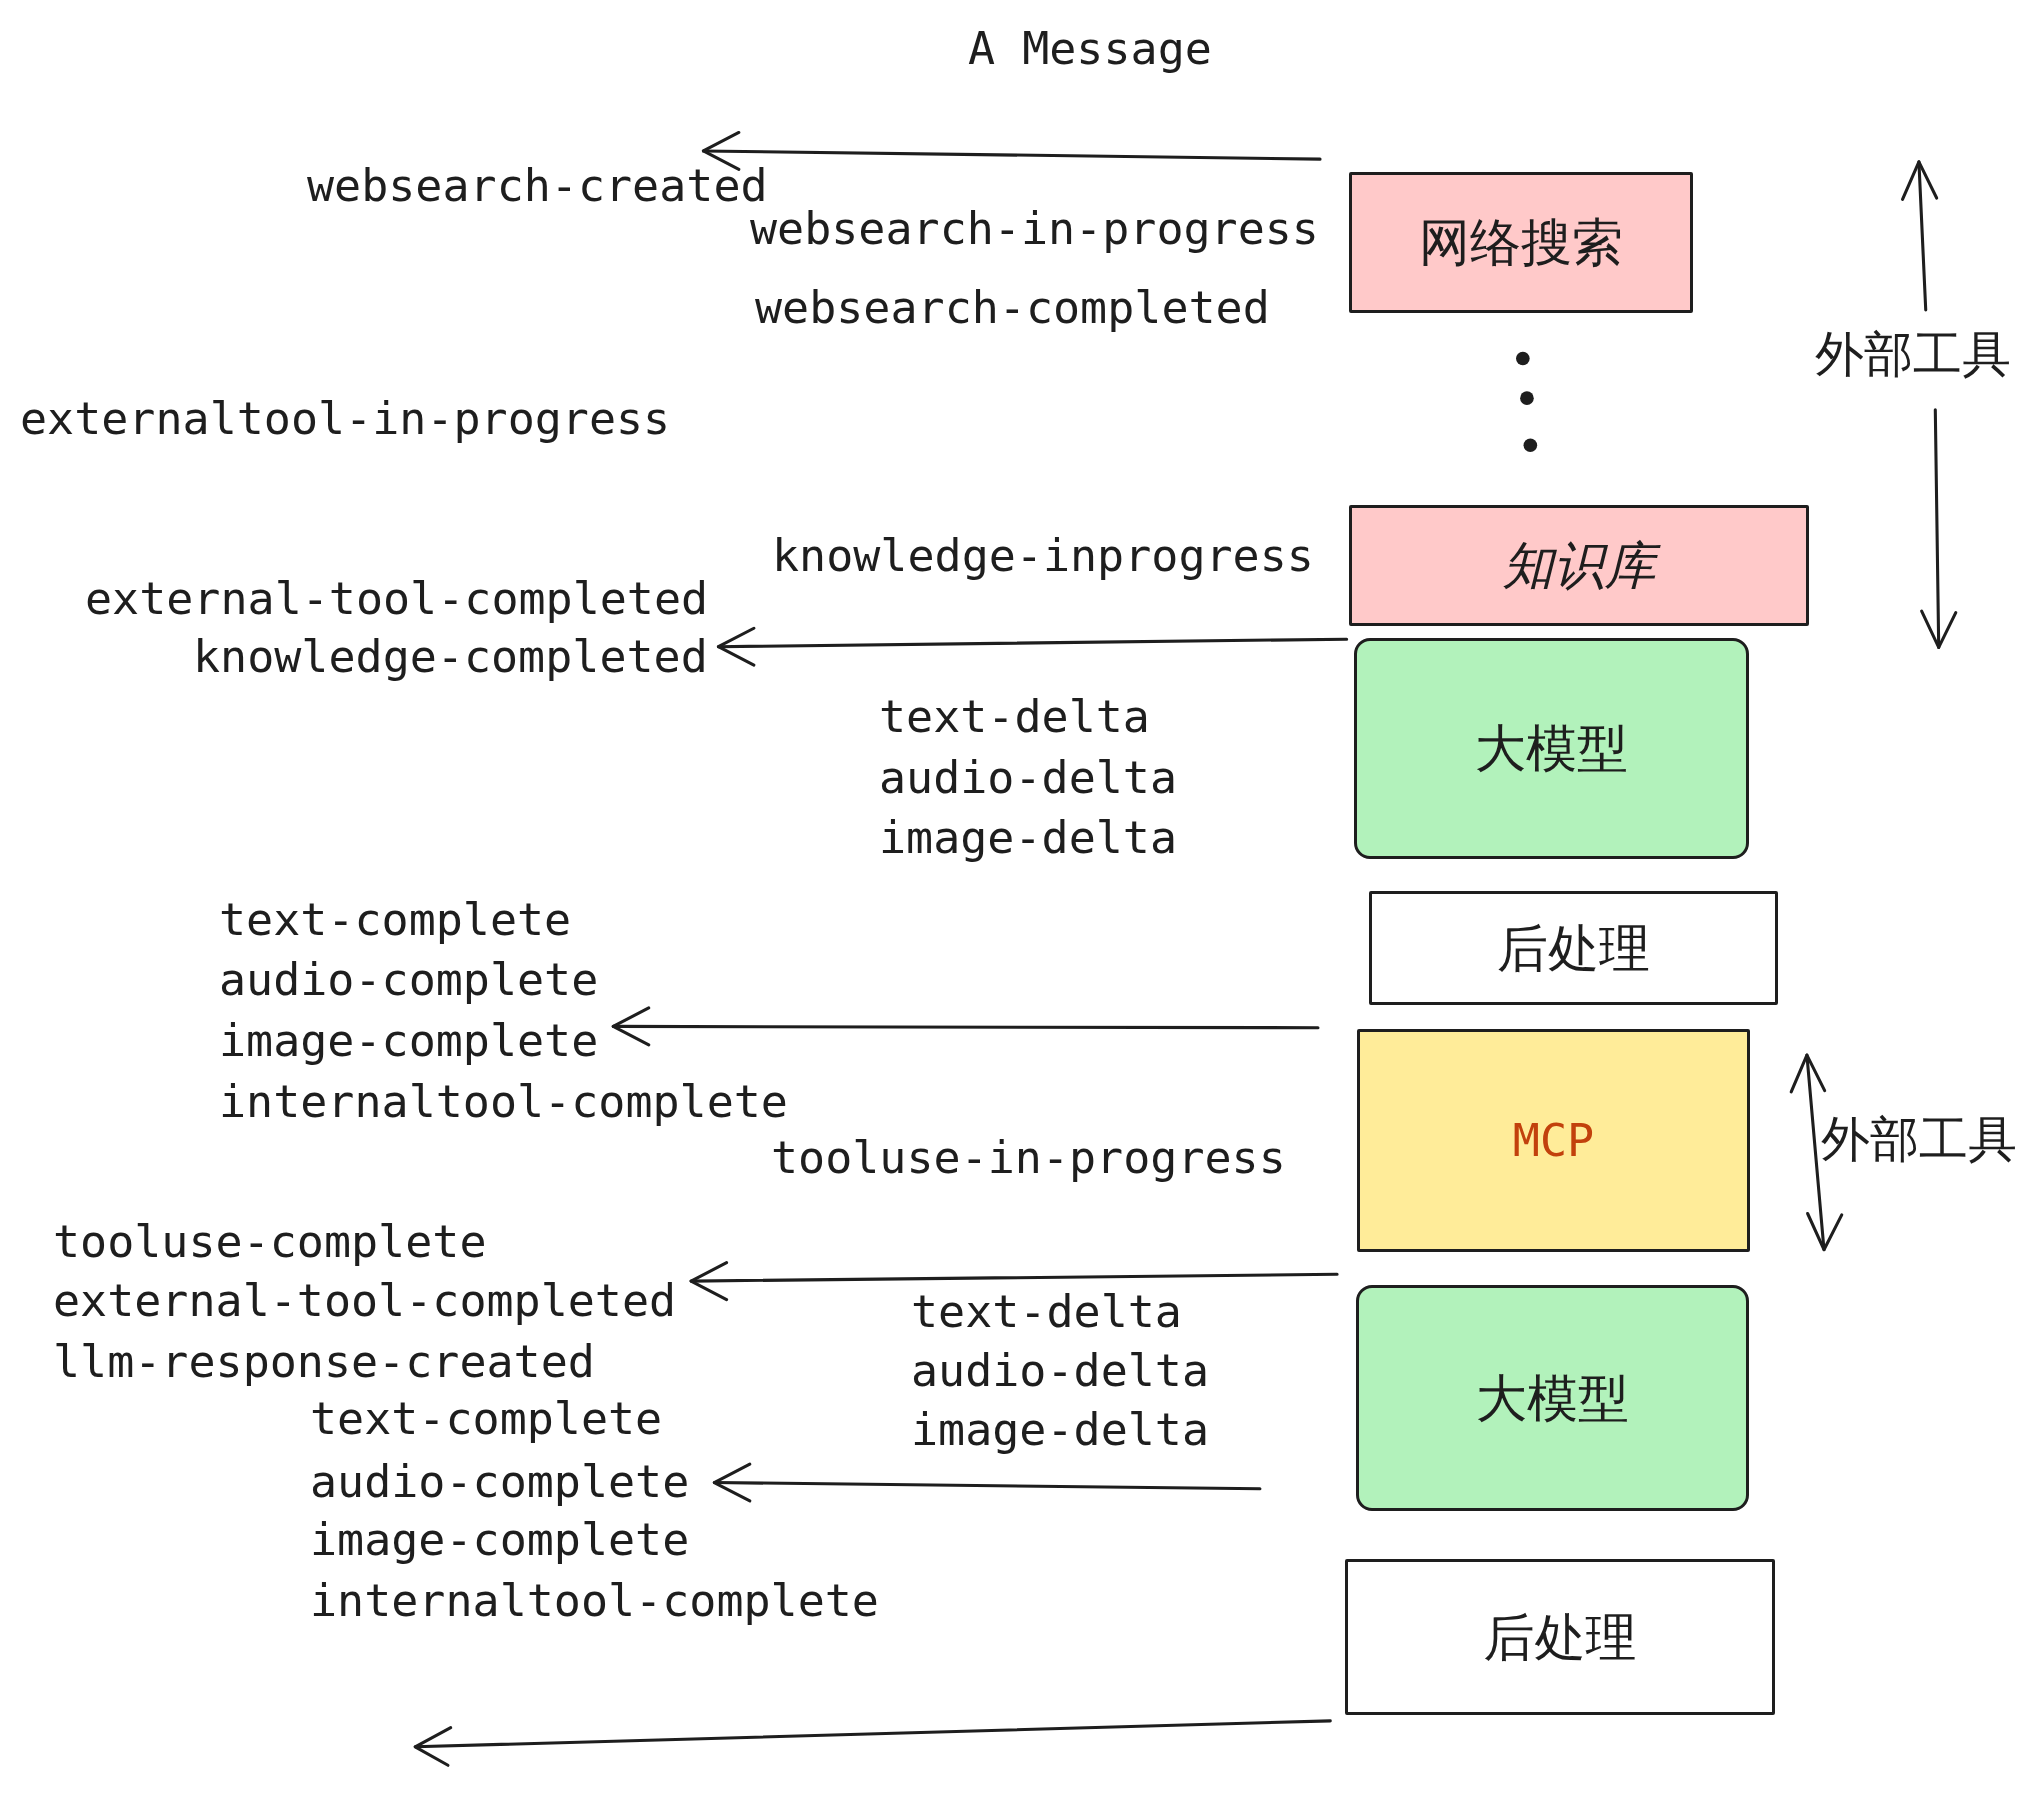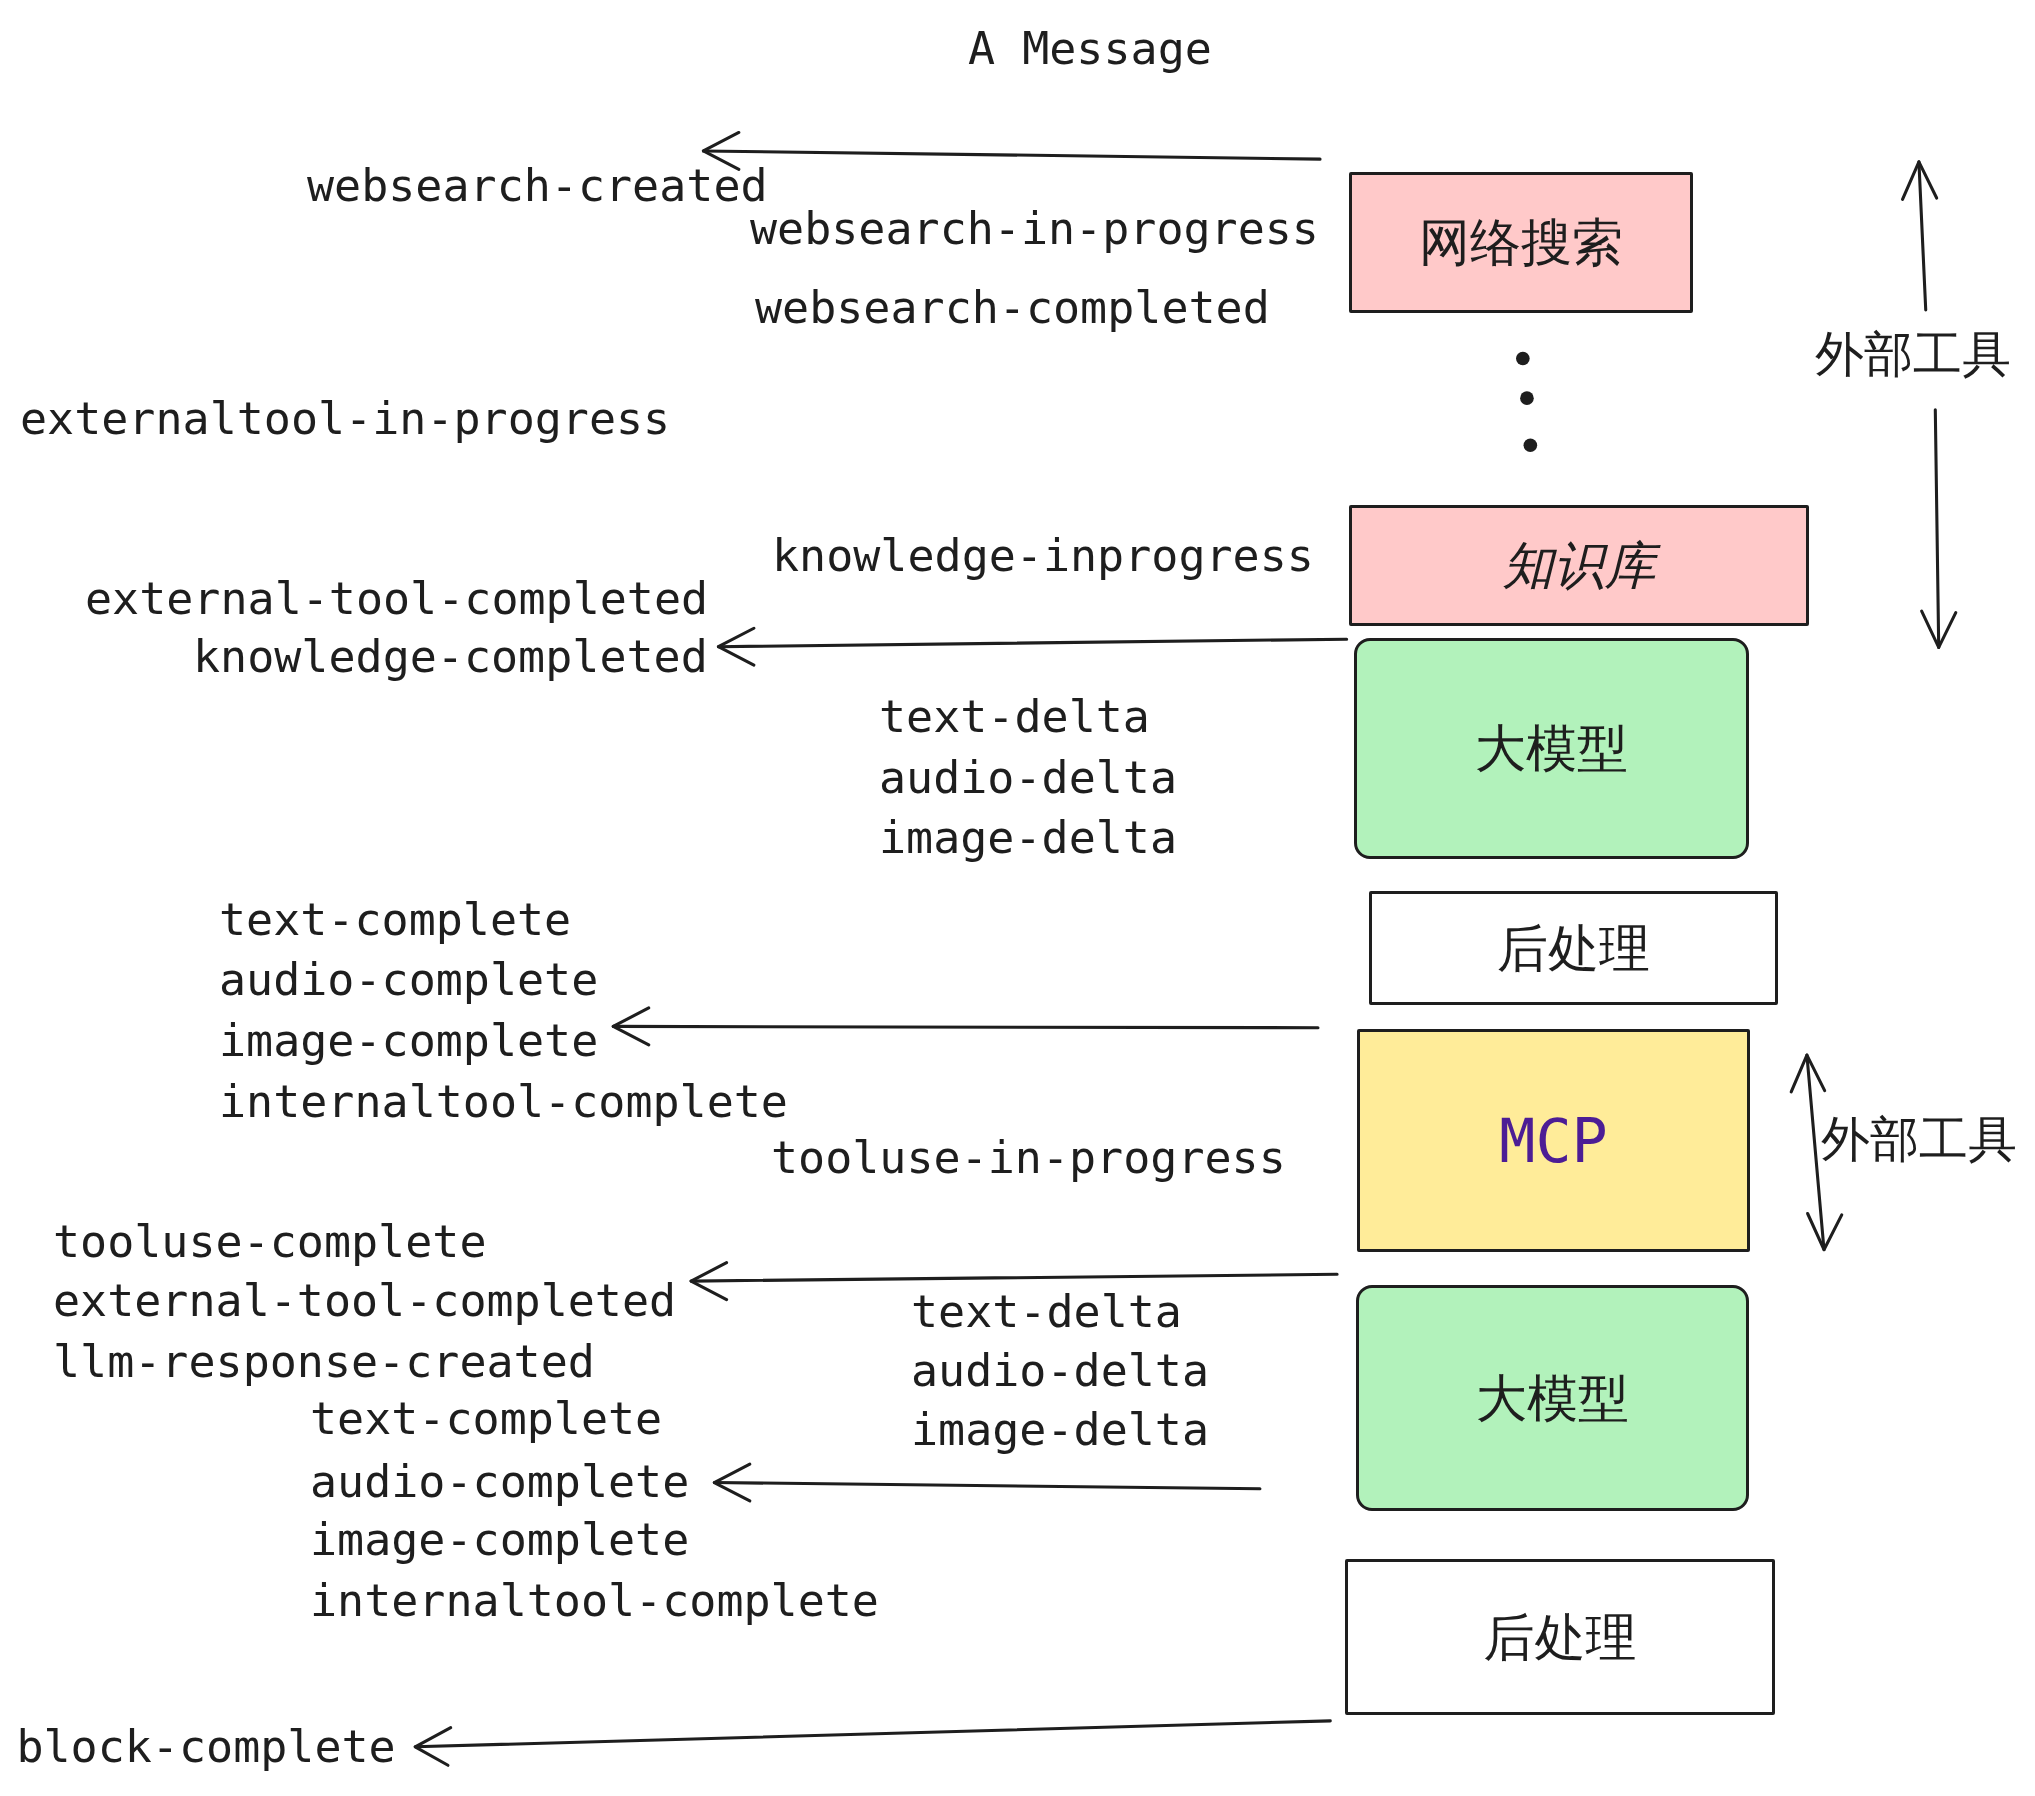--- a/index.html
+++ b/index.html
@@ -42,24 +42,24 @@
   }
   .box .cjk {
     font-family: "DejaVu Sans", sans-serif;
     font-size: 51px;
     line-height: 1;
     white-space: nowrap;
     color: #1e1e1e;
   }
   .box .latin {
     font-family: "DejaVu Sans Mono", monospace;
-    font-size: 60px;
+    font-size: 45px;
     line-height: 1;
     white-space: nowrap;
-    color: #4c1d95;
+    color: #c2410c;
   }
   .fill-pink   { background: #ffc9c9; }
   .fill-green  { background: #b2f2bb; border-radius: 16px; }
   .fill-yellow { background: #ffec99; }
   .fill-white  { background: #ffffff; }
   .side-label {
     position: absolute;
     font-family: "DejaVu Sans", sans-serif;
     font-size: 49px;
     line-height: 1;
@@ -160,21 +160,20 @@
   <div class="ev" style="left:53px;   top:1241px;">tooluse-complete</div>
   <div class="ev" style="left:53px;   top:1300px;">external-tool-completed</div>
   <div class="ev" style="left:53px;   top:1361px;">llm-response-created</div>
   <div class="ev" style="left:911px; top:1311px;">text-delta</div>
   <div class="ev" style="left:911px; top:1370px;">audio-delta</div>
   <div class="ev" style="left:911px; top:1429px;">image-delta</div>
   <div class="ev" style="left:310px;  top:1418px;">text-complete</div>
   <div class="ev" style="left:310px;  top:1481px;">audio-complete</div>
   <div class="ev" style="left:310px;  top:1539px;">image-complete</div>
   <div class="ev" style="left:310px;  top:1600px;">internaltool-complete</div>
-  <div class="ev" style="left:16.4px;   top:1746px;">block-complete</div>
 
   <div class="box fill-pink" style="left:1349px; top:172px;  width:344px; height:141px;">
     <span class="cjk">网络搜索</span>
   </div>
   <div class="box fill-pink" style="left:1349px; top:505px;  width:460px; height:121px;font-style:italic;">
     <span class="cjk">知识库</span>
   </div>
   <div class="box fill-green" style="left:1354px; top:638px;  width:395px; height:221px;">
     <span class="cjk">大模型</span>
   </div>

